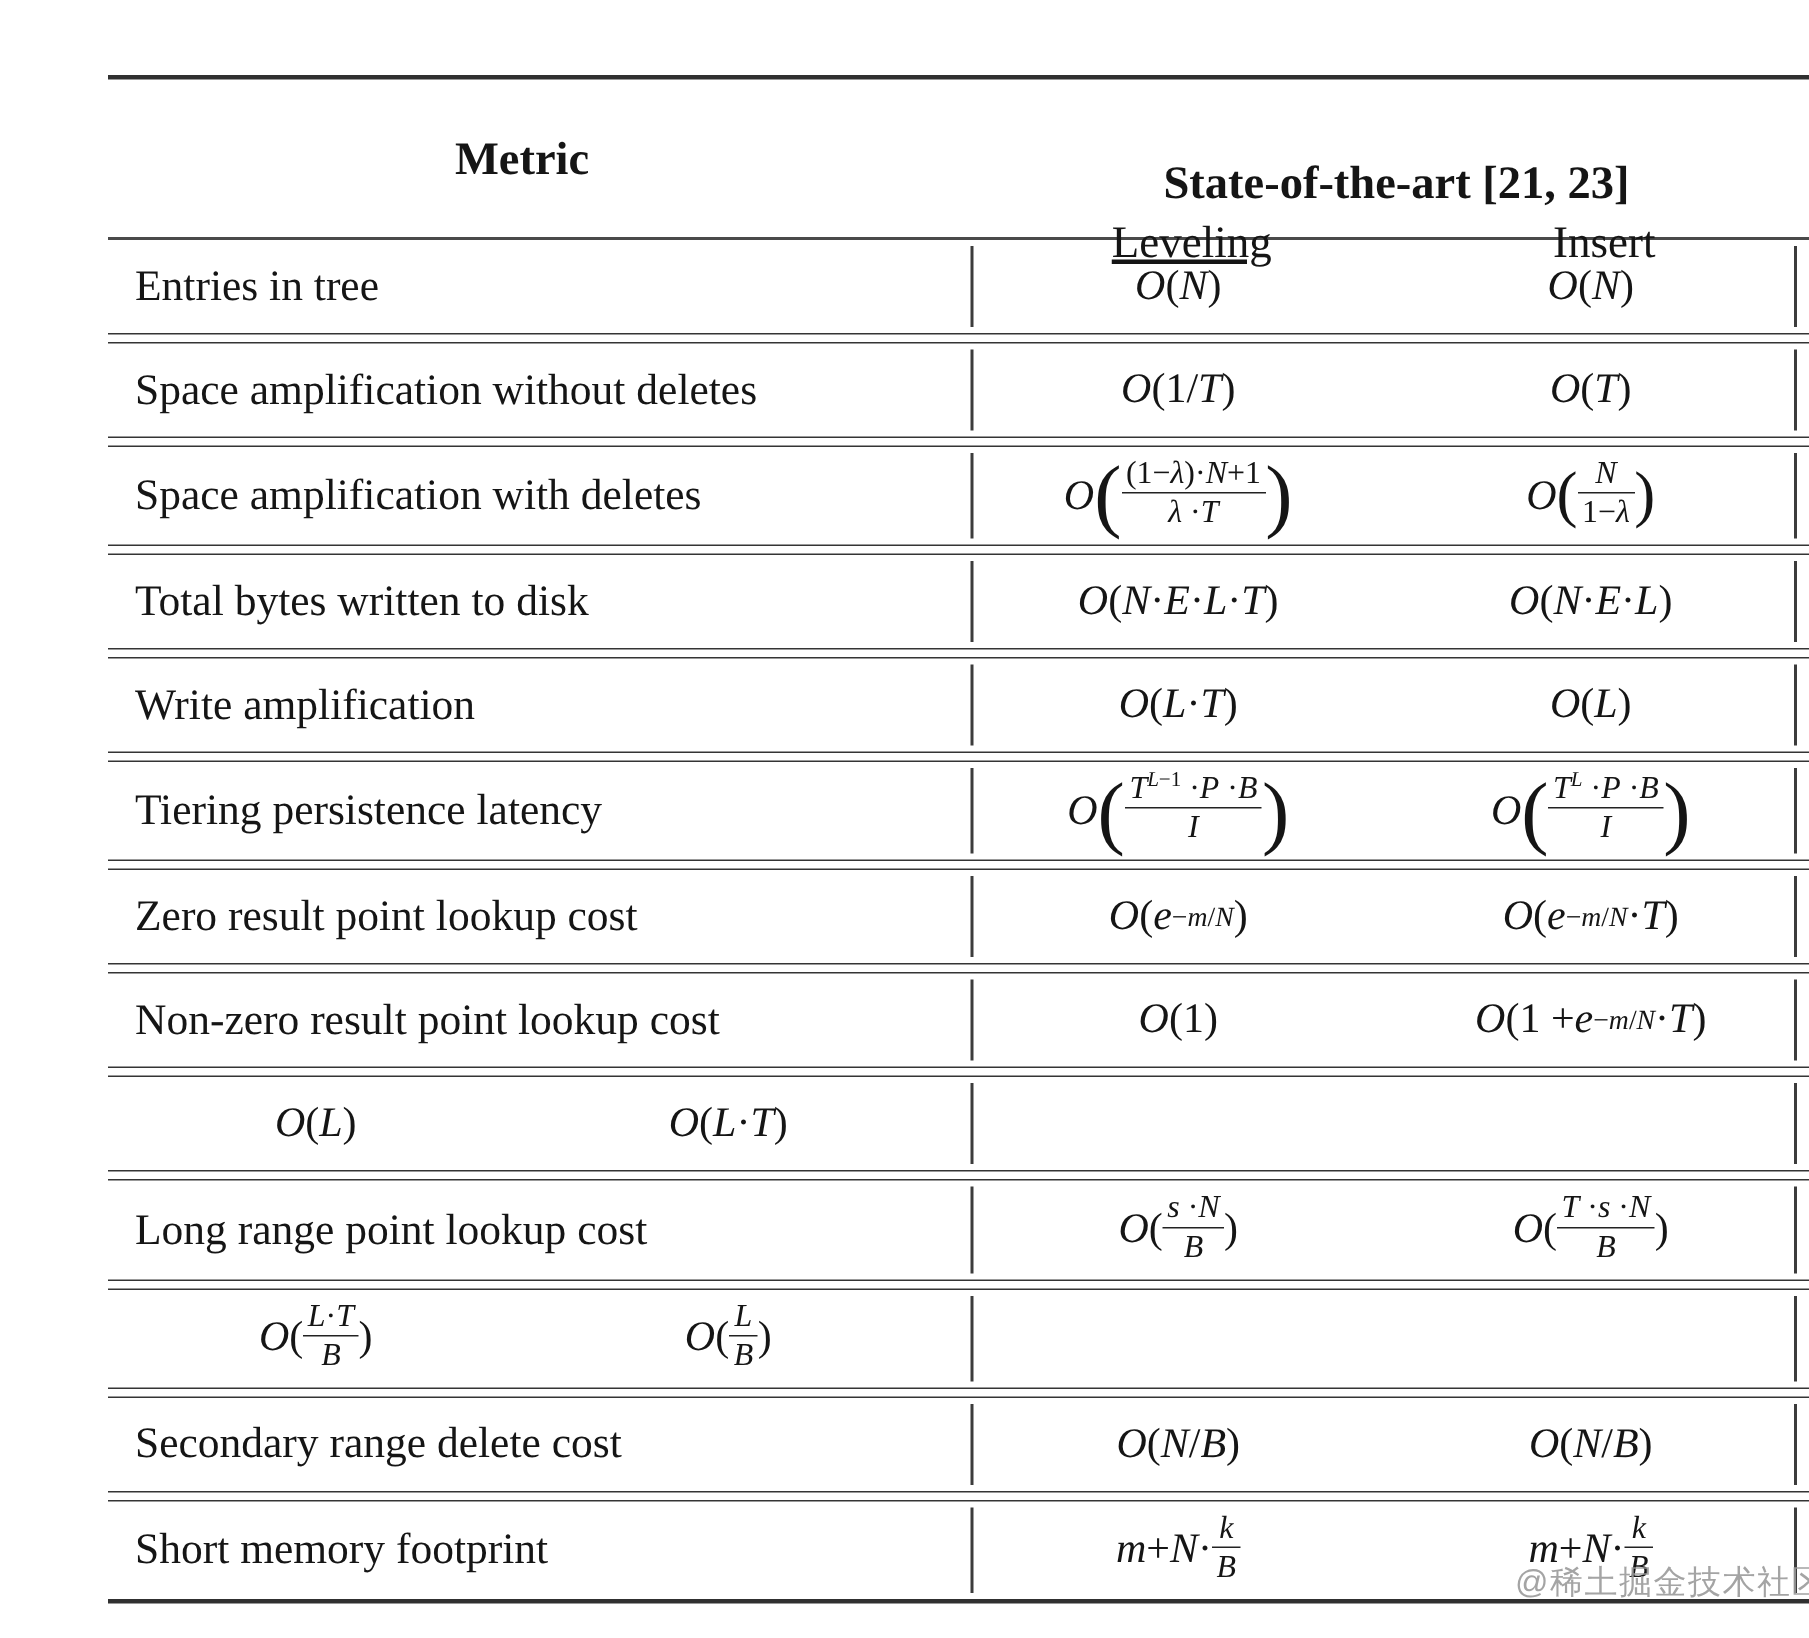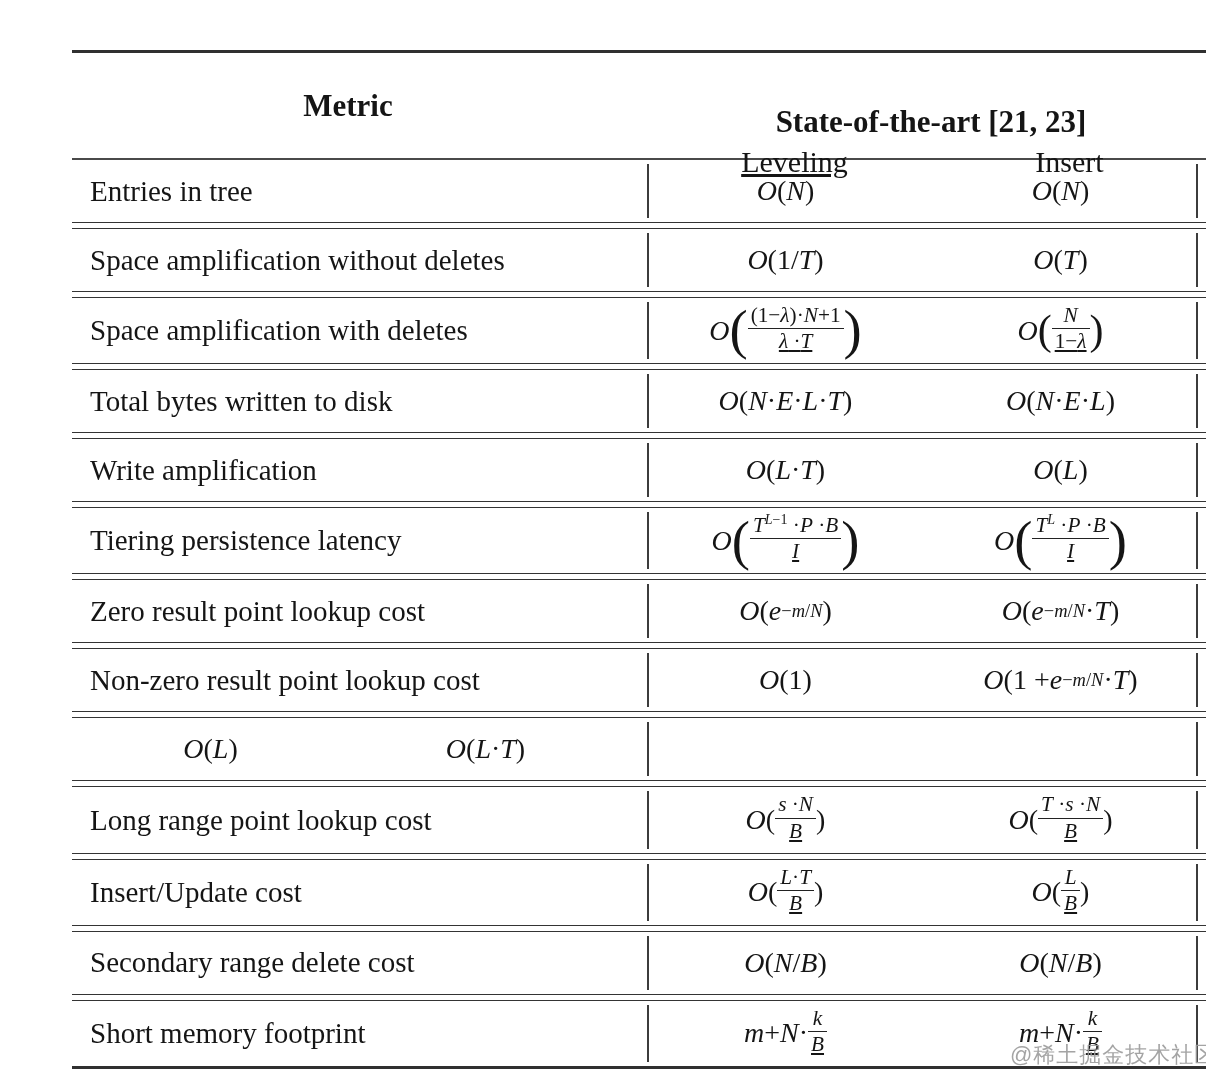--- a/index.html
+++ b/index.html
@@ -66,21 +66,21 @@
     border-bottom: 1.8px solid #343434;
   }
   
   sup { font-size: 0.66em; line-height: 0; vertical-align: 0.55em; }
   .frac {
     display: inline-block; vertical-align: middle;
     text-align: center; font-size: 0.76em; line-height: 1.18;
     margin: 0 0; transform: translateY(-2px);
   }
   .frac .num { display: block; padding: 0 3px; }
-  .frac .den { display: block; border-top: 1.6px solid #222; padding: 0 3px; text-decoration: underline; }
+  .frac .den { display: block; border-top: 1.6px solid #222; padding: 0 3px; }
   .bp { font-size: 1.5em; font-weight: 400; vertical-align: middle; line-height: 0.85; font-style: normal; }
   .bp.xl { font-size: 1.95em; font-weight: 300; }
   .watermark {
     position: absolute;
     left: 1010px; top: 1040px;
     font-family: "Liberation Sans", sans-serif;
     font-size: 22px;
     letter-spacing: 1px;
     color: #9b9b9b;
     opacity: 0.9;
@@ -213,21 +213,20 @@
           </span>)</div>
     <div class="cell val tiering"><i>O</i>(<span class="frac">
             <span class="num"><i>T</i> ·<i>s</i> ·<i>N</i></span>
             <span class="den"><i>B</i></span>
           </span>)</div>
     <span class="vbar vbar-l"></span>
     <span class="vbar vbar-r"></span>
   </div>
 <div class="sep"></div>
   <div class="row">
-    <div class="cell metric">Insert/Update cost</div>
     <div class="cell val leveling"><i>O</i>(<span class="frac">
             <span class="num"><i>L</i>·<i>T</i></span>
             <span class="den"><i>B</i></span>
           </span>)</div>
     <div class="cell val tiering"><i>O</i>(<span class="frac">
             <span class="num"><i>L</i></span>
             <span class="den"><i>B</i></span>
           </span>)</div>
     <span class="vbar vbar-l"></span>
     <span class="vbar vbar-r"></span>

